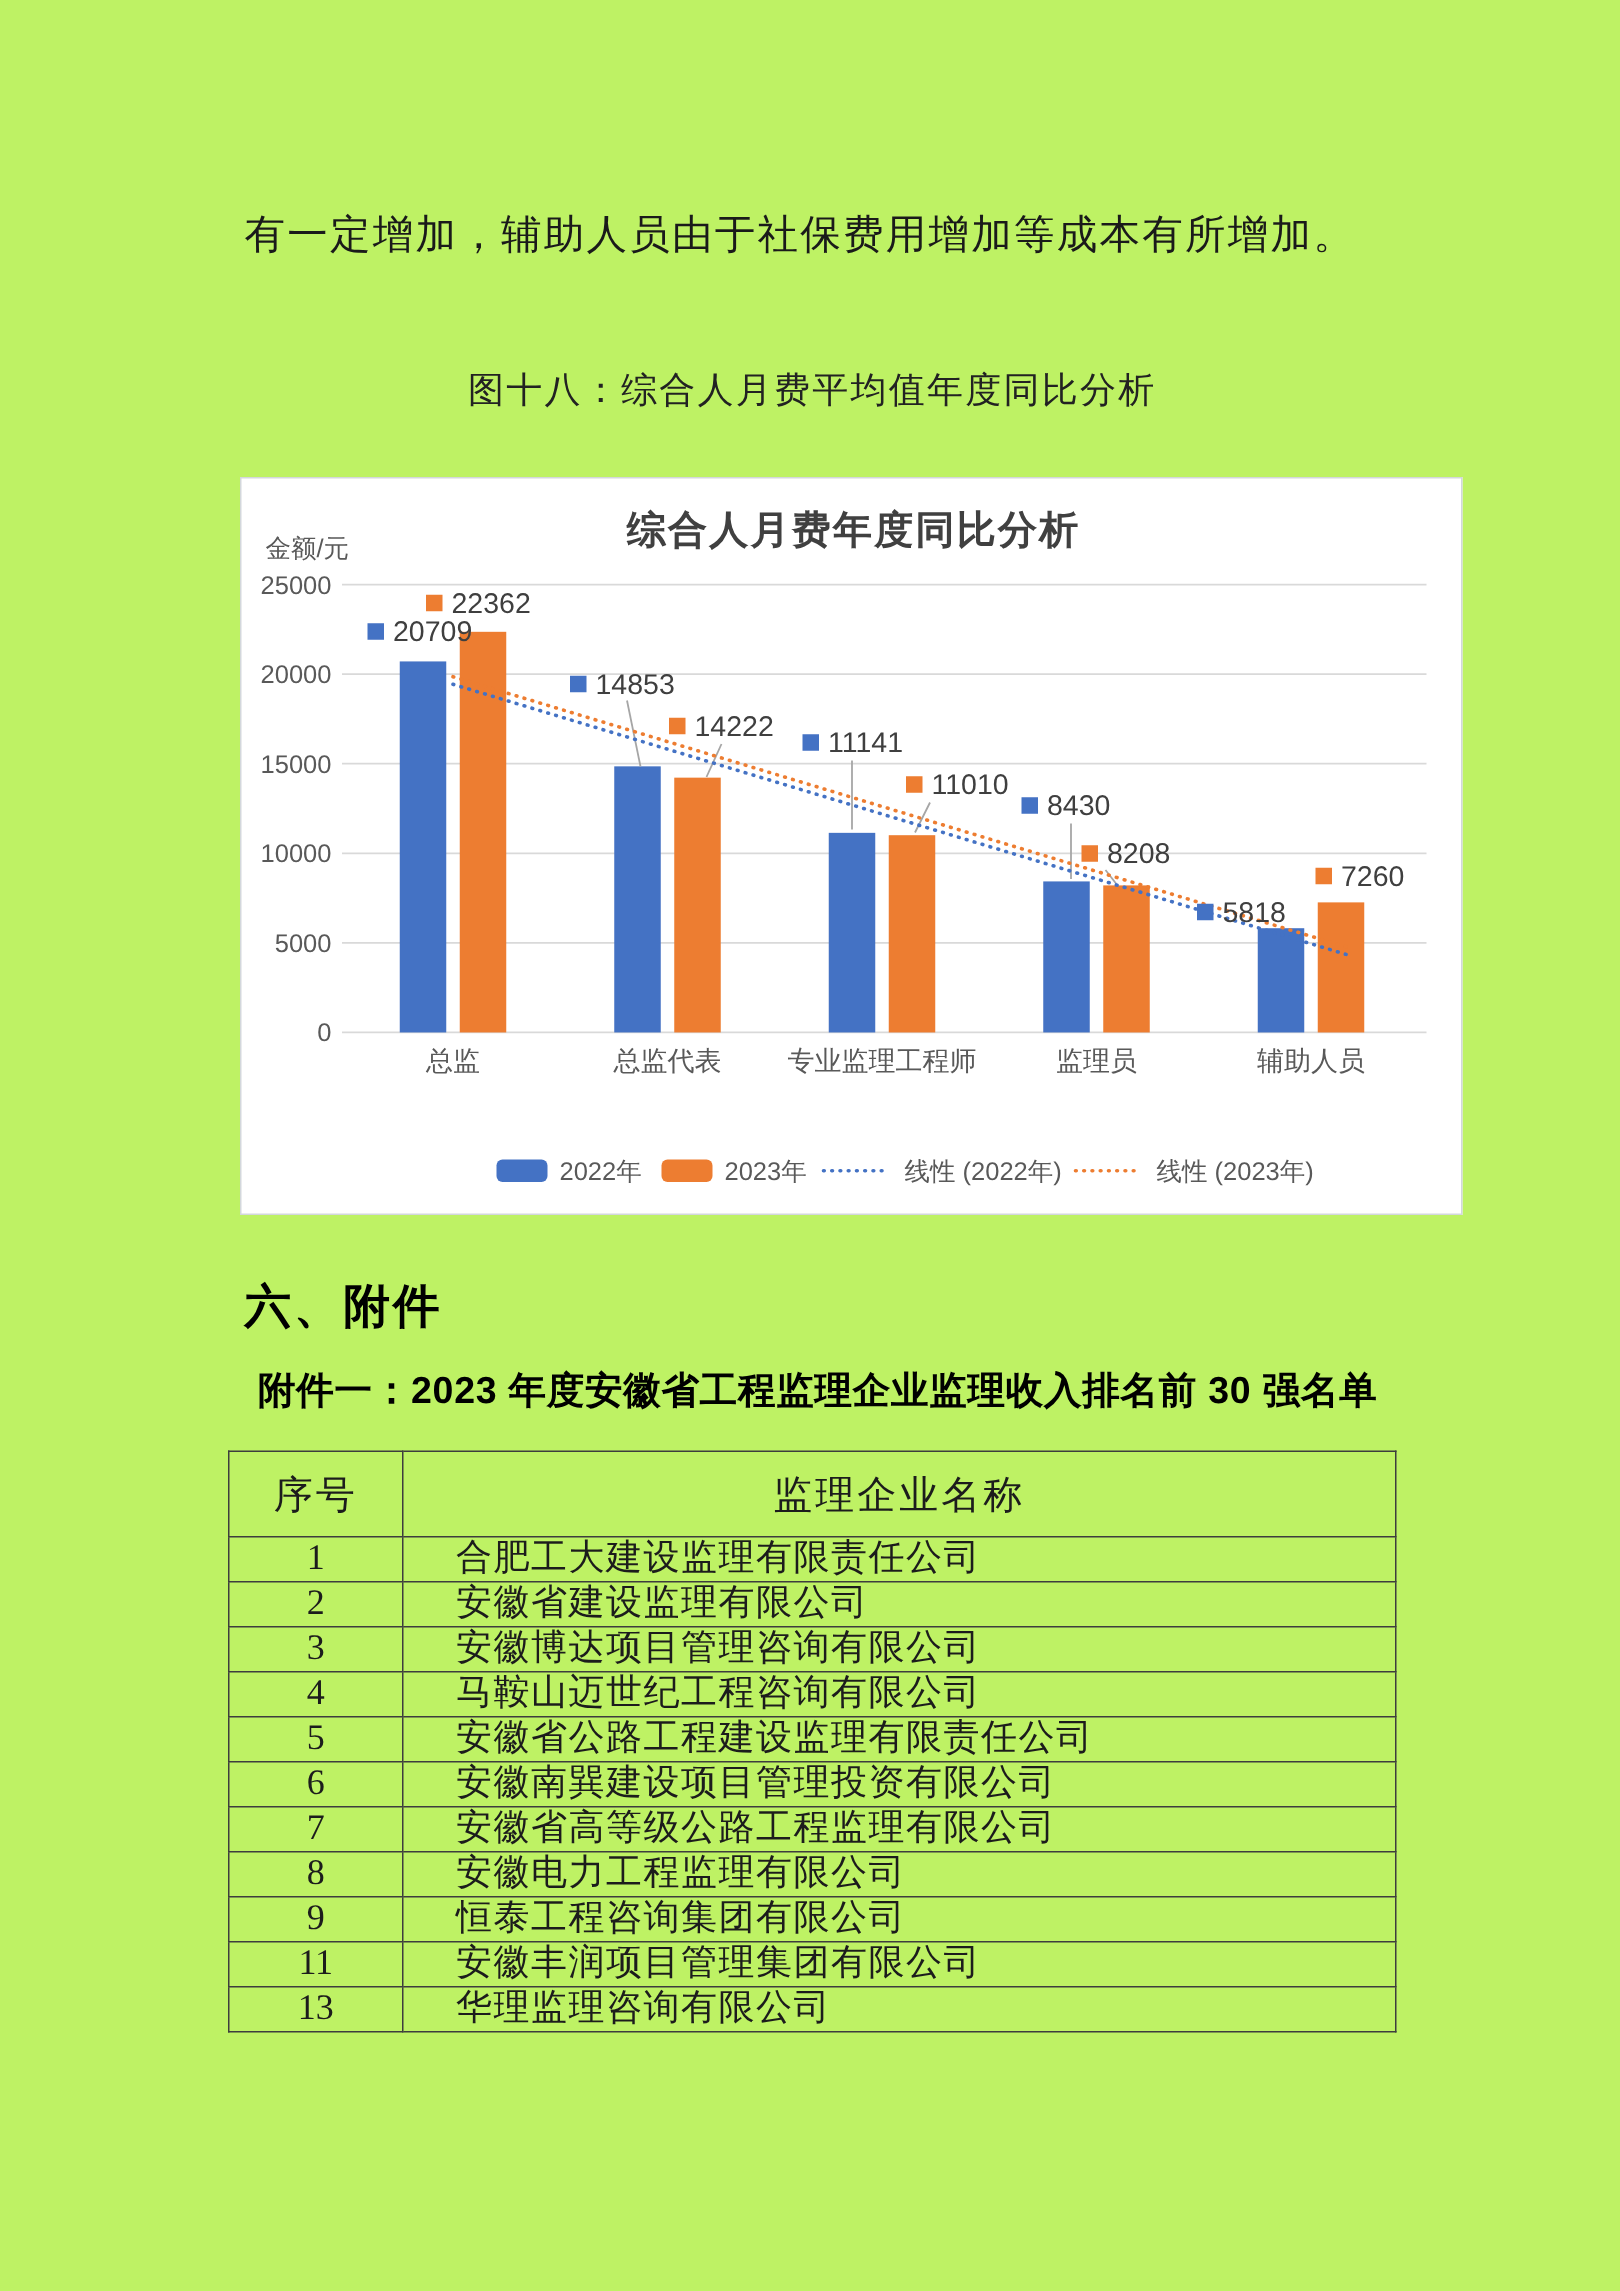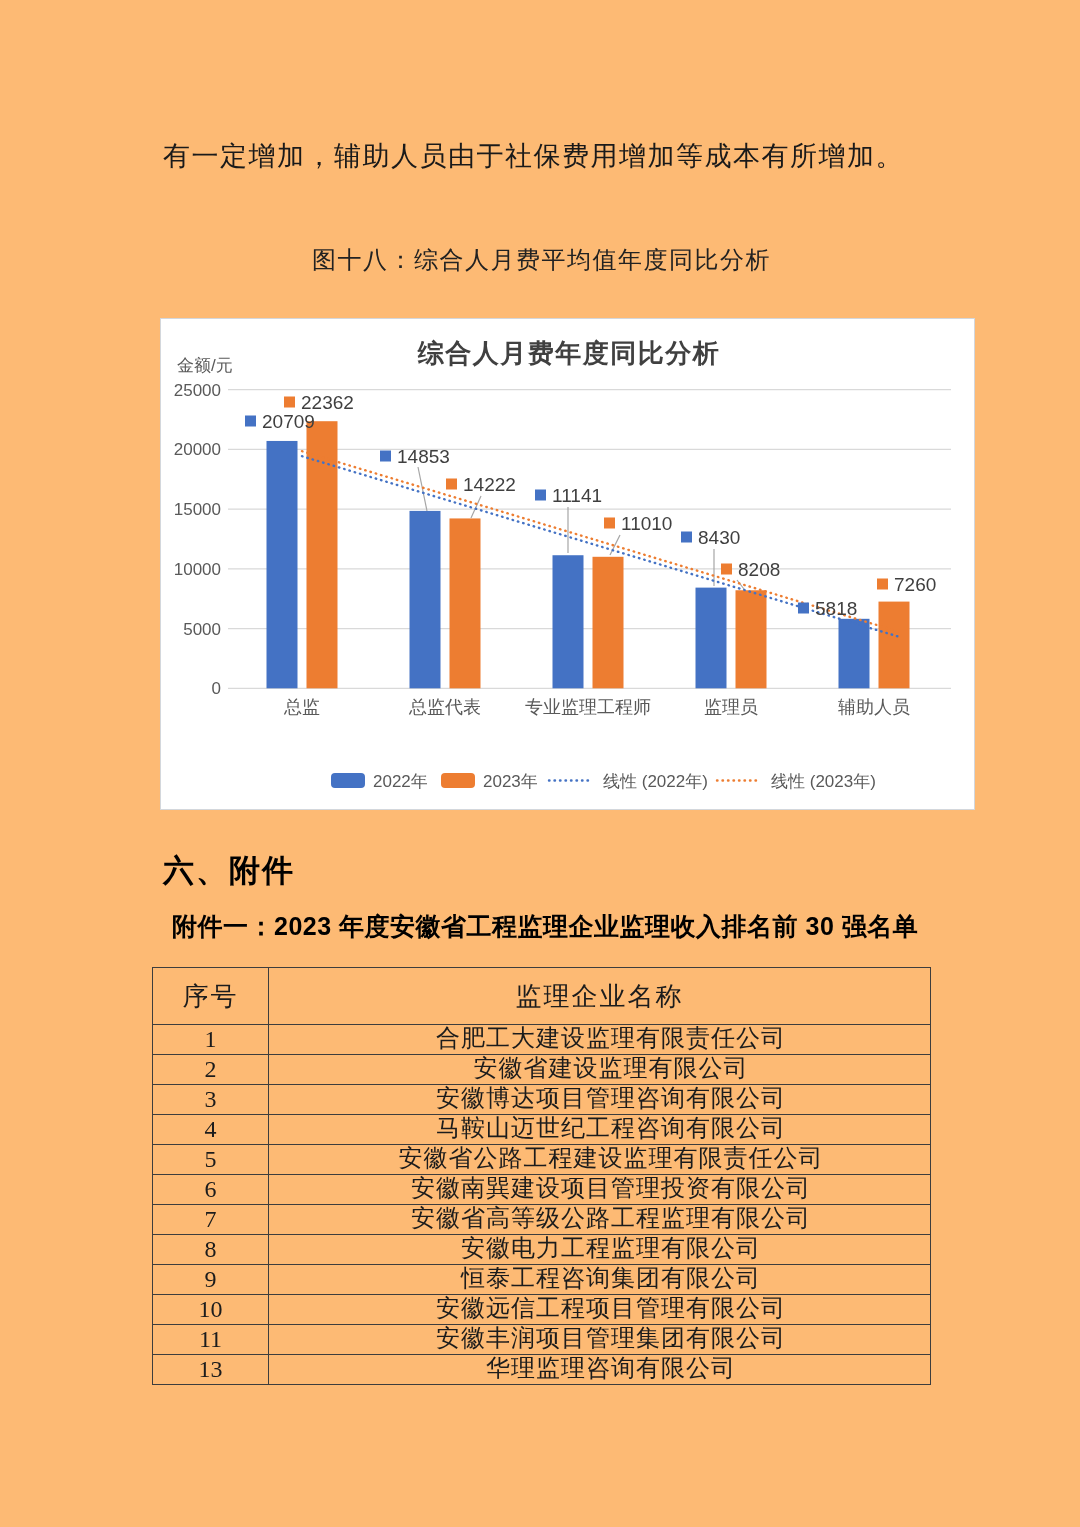--- a/index.html
+++ b/index.html
@@ -1,17 +1,17 @@
 <!DOCTYPE html>
 <html><head>
 <meta charset="utf-8">
 <style>
   html,body{margin:0;padding:0;background:#ffffff;}
   .page{
-    position:relative;width:1080px;height:1527px;background:#fdba74;overflow:hidden;
+    position:relative;width:1080px;height:1527px;background:#bef264;overflow:hidden;
     font-family:"Liberation Serif","DejaVu Serif",serif;color:#1a1a1a;
   }
   .abs{position:absolute;}
   .body-line{
     left:163px;width:800px;font-size:27px;letter-spacing:1.5px;line-height:1;white-space:nowrap;
   }
   .fig-caption{
     left:312px;top:244px;font-size:24px;letter-spacing:1.5px;color:#222;white-space:nowrap;
   }
   .chart-box{
@@ -33,21 +33,21 @@
   }
   .rank-table th,.rank-table td{
     border:1.5px solid #3d3d3d;font-weight:400;
     font-family:"Liberation Serif","DejaVu Serif",serif;color:#1c1c1c;
     padding:0;overflow:hidden;white-space:nowrap;
   }
   .rank-table col.c-no{width:116px;}
   .rank-table th{height:56px;font-size:26px;letter-spacing:2px;}
   .rank-table td{height:29px;font-size:24px;line-height:29px;}
   .rank-table td.no{text-align:center;}
-  .rank-table td.name{text-align:center;padding-left:23px;letter-spacing:1px;font-family:Liberation Mono, monospace;}
+  .rank-table td.name{text-align:left;padding-left:35px;letter-spacing:1px;}
 </style>
 </head>
 <body>
 
 <div class="page">
 
   <div class="abs body-line" style="top:143px;">有一定增加，辅助人员由于社保费用增加等成本有所增加。</div>
 
   <div class="abs fig-caption">图十八：综合人月费平均值年度同比分析</div>
 
@@ -167,24 +167,20 @@
         </tr>
         <tr>
           <td class="no">8</td>
           <td class="name">安徽电力工程监理有限公司</td>
         </tr>
         <tr>
           <td class="no">9</td>
           <td class="name">恒泰工程咨询集团有限公司</td>
         </tr>
         <tr>
-          <td class="no">10</td>
-          <td class="name">安徽远信工程项目管理有限公司</td>
-        </tr>
-        <tr>
           <td class="no">11</td>
           <td class="name">安徽丰润项目管理集团有限公司</td>
         </tr>
         <tr>
           <td class="no">13</td>
           <td class="name">华理监理咨询有限公司</td>
         </tr>
       </tbody>
   </table>
 

